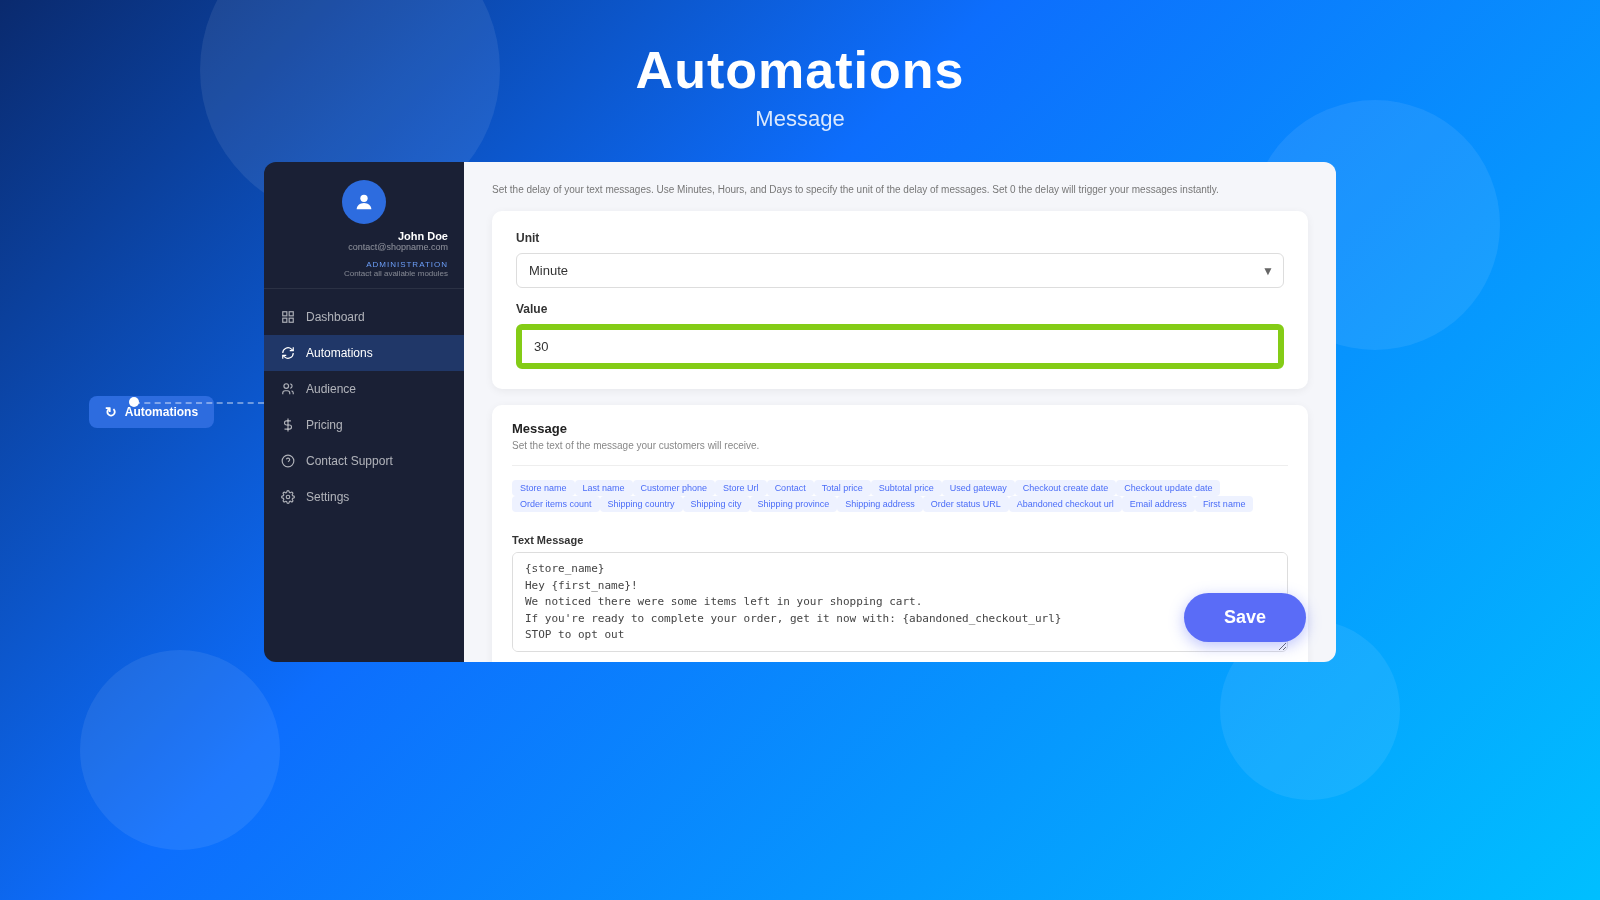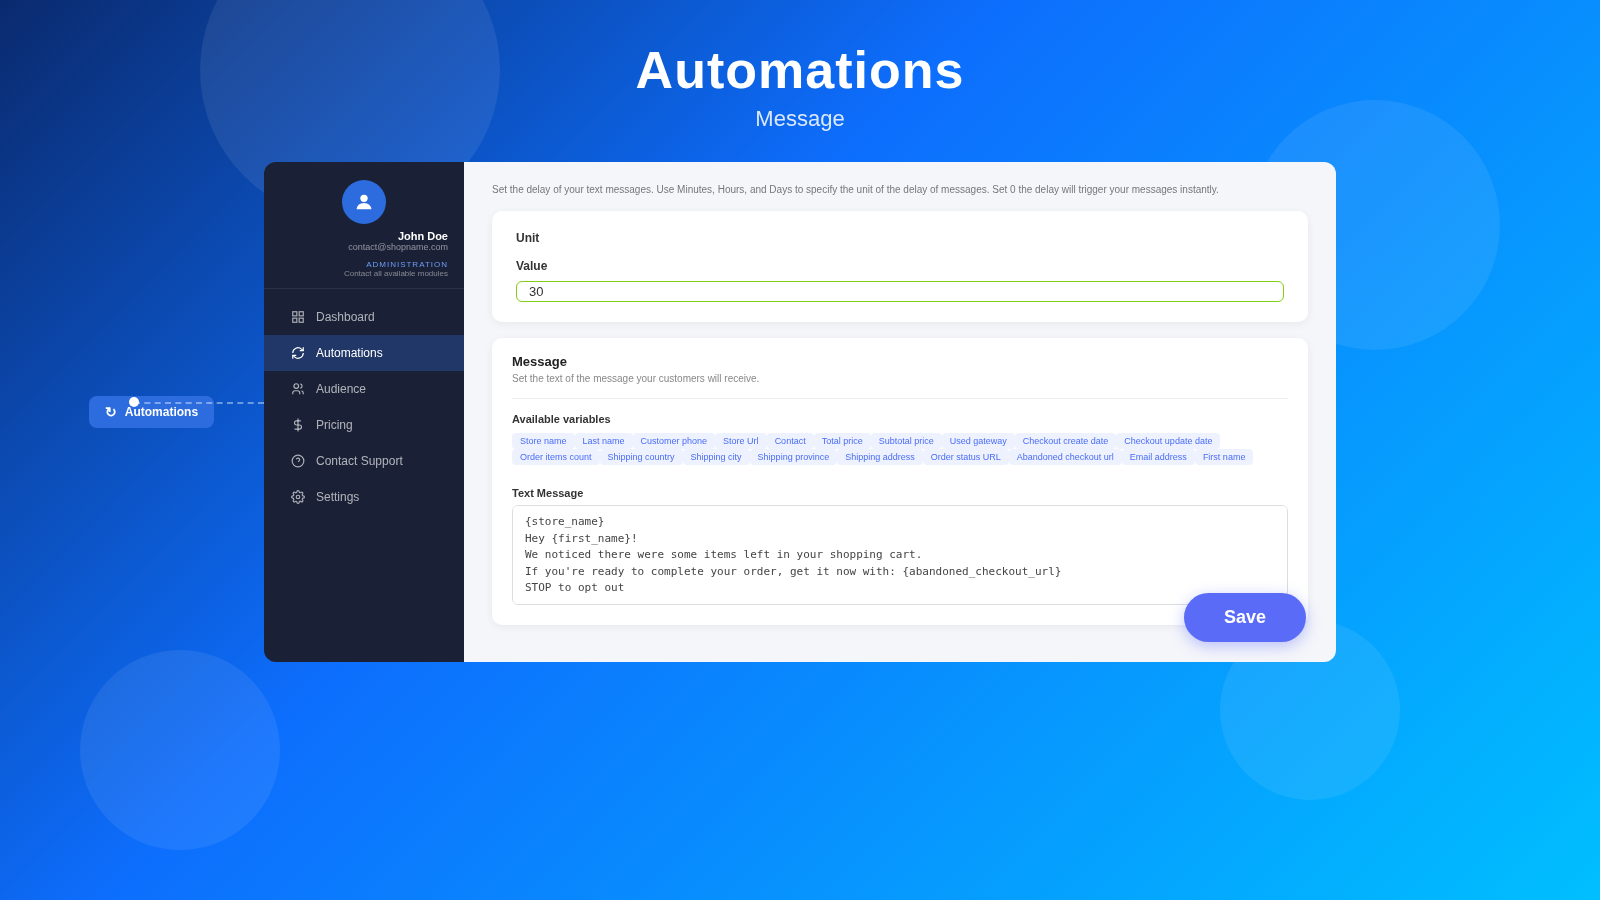--- a/index.html
+++ b/index.html
@@ -102,21 +102,21 @@
       font-size: 8px;
     }
 
     .sidebar-nav {
       padding: 10px 0;
     }
     .sidebar-nav-item {
       display: flex;
       align-items: center;
       gap: 10px;
-      padding: 10px 26px;
+      padding: 10px 16px;
       cursor: pointer;
       color: rgba(255,255,255,0.65);
       font-size: 12px;
       transition: background 0.2s;
     }
     .sidebar-nav-item.active {
       background: rgba(45, 108, 223, 0.3);
       color: white;
     }
     .sidebar-nav-icon {
@@ -222,22 +222,22 @@
       right: 10px;
       top: 50%;
       transform: translateY(-50%);
       color: #666;
       pointer-events: none;
       font-size: 12px;
     }
 
     .value-input {
       width: 100%;
-      padding: 2px 12px;
-      border: 1px solid #84cc16;
+      padding: 9px 12px;
+      border: 6px solid #84cc16;
       border-radius: 6px;
       font-size: 13px;
       color: #333;
       background: white;
     }
 
     
     .message-section {
       background: white;
       border-radius: 10px;
@@ -435,34 +435,41 @@
 
   <div class="content-panel">
     <div class="content-scroll">
 
       <p class="delay-description">Set the delay of your text messages. Use Minutes, Hours, and Days to specify the unit of the delay of messages. Set 0 the delay will trigger your messages instantly.</p>
 
       <div class="unit-card">
 
         <div>
           <div class="field-label">Unit</div>
+          <div class="select-wrapper">
+            <select class="select-input">
+              <option>Minute</option>
+              <option>Hour</option>
+              <option>Day</option>
+            </select>
+            <span class="select-arrow">▼</span>
+          </div>
         </div>
 
         <div style="margin-top:14px;">
           <div class="field-label">Value</div>
           <input type="text" class="value-input" value="30" style="">
         </div>
       </div>
 
       <div class="message-section">
         <div class="section-title">Message</div>
         <div class="section-subtitle">Set the text of the message your customers will receive.</div>
         <hr class="divider">
 
-        <div class="available-vars-title">Available variables</div>
         <div class="vars-grid" id="vars-grid">
             <span class="var-tag">Store name</span>
             <span class="var-tag">Last name</span>
             <span class="var-tag">Customer phone</span>
             <span class="var-tag">Store Url</span>
             <span class="var-tag">Contact</span>
             <span class="var-tag">Total price</span>
             <span class="var-tag">Subtotal price</span>
             <span class="var-tag">Used gateway</span>
             <span class="var-tag">Checkout create date</span>

